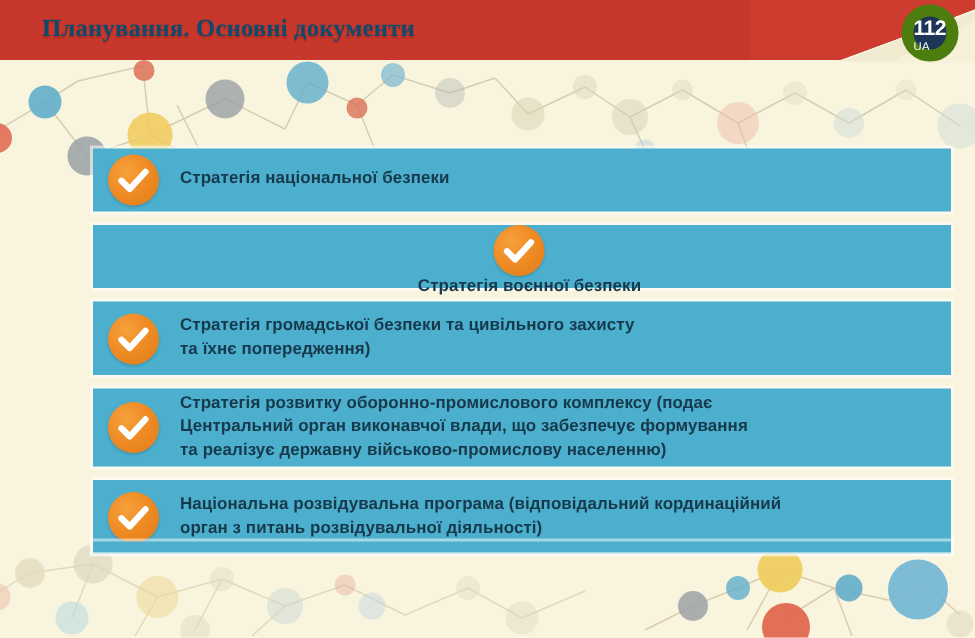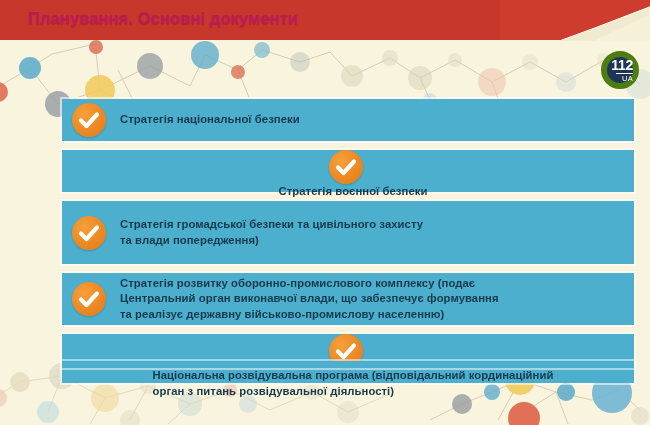--- a/index.html
+++ b/index.html
@@ -42,45 +42,45 @@
   #header-band-svg {
     position: absolute;
     left: 0; top: 0;
   }
   #header-title {
     position: absolute;
     left: 28px;
     top: 9px;
     font-size: 16.5px;
     font-weight: bold;
-    color: #be185d;
+    color: #0c4a6e;
     letter-spacing: 0.1px;
     white-space: nowrap;
     text-shadow: 0 1px 1px rgba(120,20,15,0.35);
     z-index: 6;
+    font-family: Liberation Serif, serif;
   }
 
   
   #logo {
     position: absolute;
     left: 601px;
     top: 3px;
     width: 38px;
     height: 38px;
     border-radius: 50%;
     background: #1d3557;
-    border: 6px solid #4d7c0f;
+    border: 8px solid #4d7c0f;
     box-sizing: border-box;
     z-index: 9;
     display: flex;
     flex-direction: column;
-    align-items: flex-end;
+    align-items: flex-start;
     justify-content: center;
     line-height: 1;
-    margin-top: 48px;
   }
   #logo-112 {
     font-size: 14px;
     font-weight: bold;
     color: #ffffff;
     letter-spacing: -0.3px;
     margin-top: 1px;
   }
   #logo-divider {
     width: 17px;
@@ -311,50 +311,50 @@
           <svg width="34" height="34" viewBox="0 0 34 34" xmlns="http://www.w3.org/2000/svg">
             <path d="M9 17.5 L14.5 23 L25 11.5" stroke="#ffffff" stroke-width="4.2" fill="none" stroke-linecap="round" stroke-linejoin="round"></path>
           </svg>
         </div>
       </div>
       <div class="row-text">
         <div>Стратегія воєнної безпеки</div>
       </div>
     </div>
 
-    <div class="row" style="height:63px;">
+    <div class="row" style="height:49px;">
       <div class="check-wrap">
         <div class="check-circle">
           <svg width="34" height="34" viewBox="0 0 34 34" xmlns="http://www.w3.org/2000/svg">
             <path d="M9 17.5 L14.5 23 L25 11.5" stroke="#ffffff" stroke-width="4.2" fill="none" stroke-linecap="round" stroke-linejoin="round"></path>
           </svg>
         </div>
       </div>
       <div class="row-text">
         <div>Стратегія громадської безпеки та цивільного захисту</div>
-        <div>та влади попередження)</div>
+        <div>та їхнє попередження)</div>
       </div>
     </div>
 
     <div class="row" style="height:52px;">
       <div class="check-wrap">
         <div class="check-circle">
           <svg width="34" height="34" viewBox="0 0 34 34" xmlns="http://www.w3.org/2000/svg">
             <path d="M9 17.5 L14.5 23 L25 11.5" stroke="#ffffff" stroke-width="4.2" fill="none" stroke-linecap="round" stroke-linejoin="round"></path>
           </svg>
         </div>
       </div>
       <div class="row-text">
         <div>Стратегія розвитку оборонно-промислового комплексу (подає</div>
         <div>Центральний орган виконавчої влади, що забезпечує формування</div>
         <div>та реалізує державну військово-промислову населенню)</div>
       </div>
     </div>
 
-    <div class="row" style="height:49px;flex-direction:column;">
+    <div class="row" style="height:49px;">
       <div class="check-wrap">
         <div class="check-circle">
           <svg width="34" height="34" viewBox="0 0 34 34" xmlns="http://www.w3.org/2000/svg">
             <path d="M9 17.5 L14.5 23 L25 11.5" stroke="#ffffff" stroke-width="4.2" fill="none" stroke-linecap="round" stroke-linejoin="round"></path>
           </svg>
         </div>
       </div>
       <div class="row-text">
         <div>Національна розвідувальна програма (відповідальний кординаційний</div>
         <div>орган з питань розвідувальної діяльності)</div>

